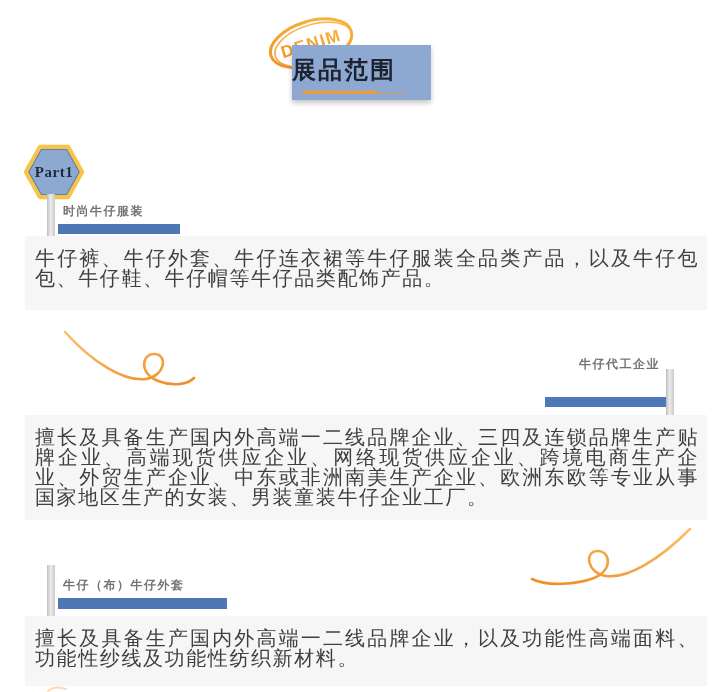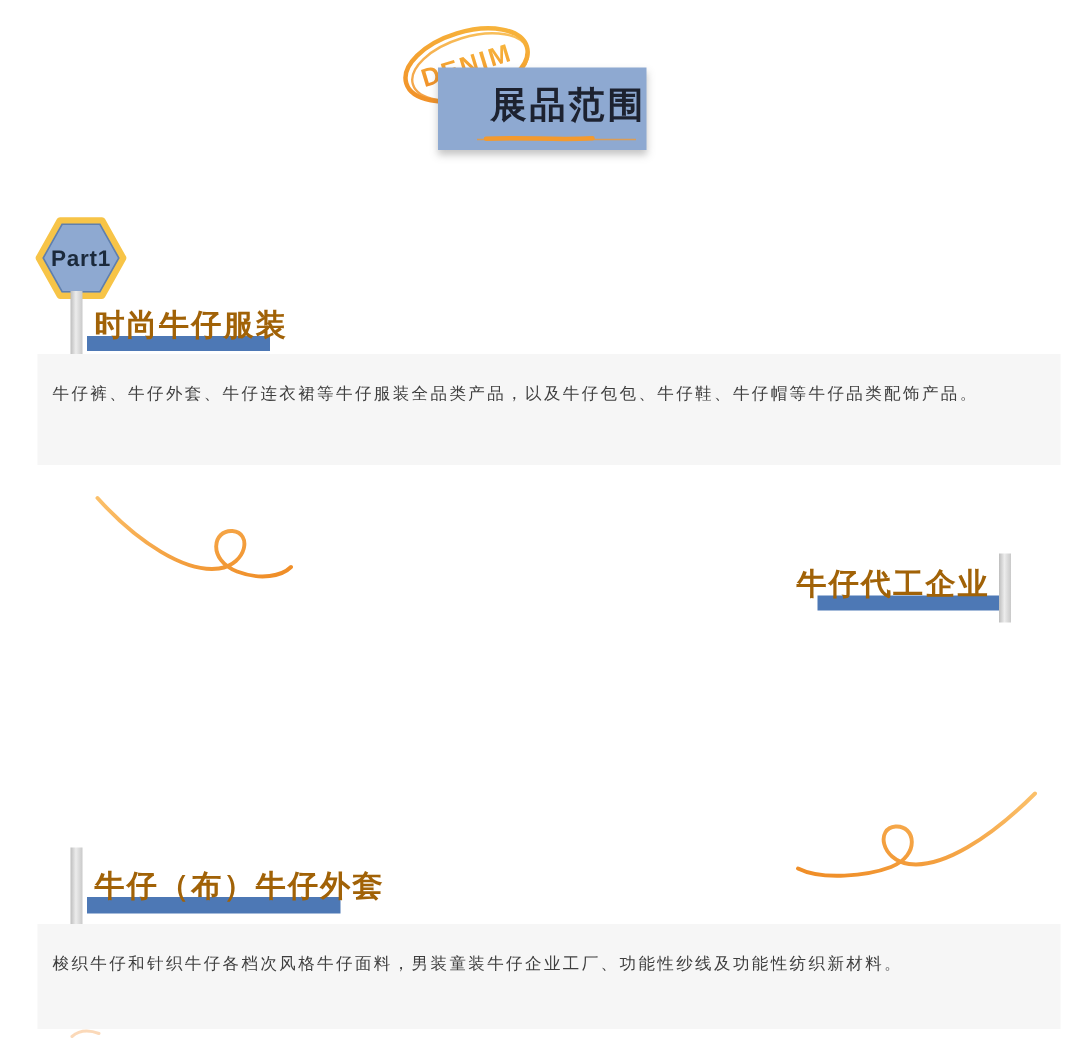--- a/index.html
+++ b/index.html
@@ -5,40 +5,40 @@
   html,body{margin:0;padding:0;background:#ffffff;}
   .canvas{
     position:relative;width:722px;height:692px;overflow:hidden;background:#fff;
     font-family:"Liberation Sans","DejaVu Sans",sans-serif;
   }
   
   .denim-stamp{position:absolute;left:266px;top:12px;width:92px;height:62px;transform:rotate(-17deg);}
   .header-box{
     position:absolute;left:292px;top:45px;width:139px;height:55px;
     background:var(--accent-blue);box-shadow:0 3px 5px rgba(90,90,90,.35);
-    display:flex;flex-direction:column;align-items:flex-end;justify-content:center;
+    display:flex;flex-direction:column;align-items:flex-start;justify-content:center;
   }
   .header-title{font-size:24px;font-weight:bold;color:#1d2230;letter-spacing:2px;margin-top:4px;}
   .header-underline{margin-top:3px;}
   
-  .hexagon{position:absolute;width:62px;height:56px;}
+  .hexagon{position:absolute;width:62px;height:56px;font-family:Liberation Serif, serif;}
   .hex-label{font-size:15px;font-weight:bold;fill:#1b2a3c;letter-spacing:.5px;}
   .post{position:absolute;width:8px;background:linear-gradient(90deg,#bdbdbd,#ececec 45%,#c9c9c9);z-index:3;}
   
   .sec-title{
-    position:absolute;font-size:20px;font-weight:bold;color:#a16207;letter-spacing:1.5px;z-index:2;white-space:nowrap;
+    position:absolute;font-size:12px;font-weight:bold;color:#737373;letter-spacing:1.5px;z-index:2;white-space:nowrap;
   }
   .title-bar{position:absolute;background:var(--bar-blue);z-index:1;}
   
   .band{
     position:absolute;left:25px;width:682px;background:var(--band-bg);
     box-sizing:border-box;padding:12px 8px 0 10px;
   }
   .band p{
-    margin:0;font-size:11px;line-height:30px;color:var(--body-text);
+    margin:0;font-size:20px;line-height:20px;color:var(--body-text);
     letter-spacing:1.6px;text-align:justify;
   }
   .squiggle{position:absolute;pointer-events:none;}
 </style>
 </head>
 <body>
 
 <div class="canvas">
 
   <div class="denim-stamp">
@@ -82,27 +82,30 @@
       <linearGradient id="gSq1" x1="0" y1="0" x2="1" y2="1">
         <stop offset="0" stop-color="#fbc06a"></stop>
           <stop offset="1" stop-color="#ef8c25"></stop>
       </linearGradient>
     </defs>
     <path d="M3,4 C30,34 62,54 84,51 C103,48 106,27 93,26 C80,25 76,45 96,53 C112,59 126,56 132,50" fill="none" stroke="url(#gSq1)" stroke-width="2.6" stroke-linecap="round"></path>
   </svg>
 
   <div class="post" style="left:666px;top:369px;height:46px"></div>
   <div class="title-bar" style="left:545px;top:397px;width:122px;height:10px"></div>
-  <div class="sec-title" style="right:62px;top:376px">牛仔代工企业</div>
+  <div class="sec-title" style="right:62px;top:356px">牛仔代工企业</div>
+  <div class="band" style="top:415px;height:105px">
+    <p>擅长及具备生产国内外高端一二线品牌企业、三四及连锁品牌生产贴牌企业、高端现货供应企业、网络现货供应企业、跨境电商生产企业、外贸生产企业、中东或非洲南美生产企业、欧洲东欧等专业从事国家地区生产的女装、男装童装牛仔企业工厂。</p>
+  </div>
 
   <div class="post" style="left:47px;top:565px;height:51px"></div>
   <div class="title-bar" style="left:58px;top:598px;width:169px;height:11px"></div>
   <div class="sec-title" style="left:63px;top:577px">牛仔（布）牛仔外套</div>
   <div class="band" style="top:616px;height:70px">
-    <p>梭织牛仔和针织牛仔各档次风格牛仔面料，男装童装牛仔企业工厂、功能性纱线及功能性纺织新材料。</p>
+    <p>擅长及具备生产国内外高端一二线品牌企业，以及功能性高端面料、功能性纱线及功能性纺织新材料。</p>
   </div>
 
   <svg class="squiggle" style="left:528px;top:523px" width="165" height="70" viewBox="0 0 165 70">
     <defs>
       <linearGradient id="gSq2" x1="1" y1="0" x2="0" y2="1">
         <stop offset="0" stop-color="#fbc06a"></stop>
           <stop offset="1" stop-color="#ef8c25"></stop>
       </linearGradient>
     </defs>
     <path d="M162,6 C132,36 100,56 78,53 C59,50 56,29 69,28 C82,27 86,47 66,55 C50,61 20,64 4,56" fill="none" stroke="url(#gSq2)" stroke-width="2.6" stroke-linecap="round"></path>

